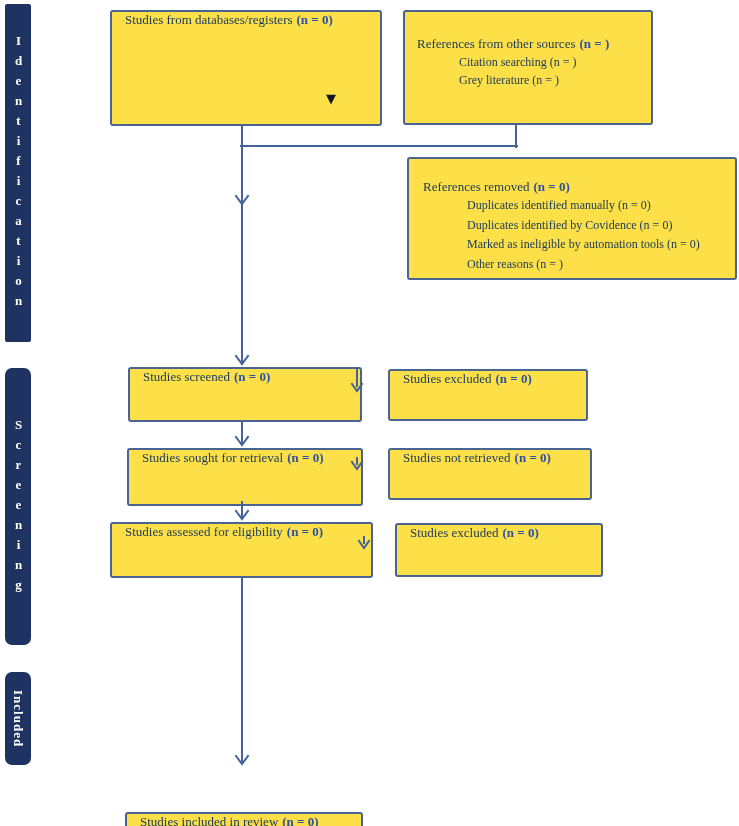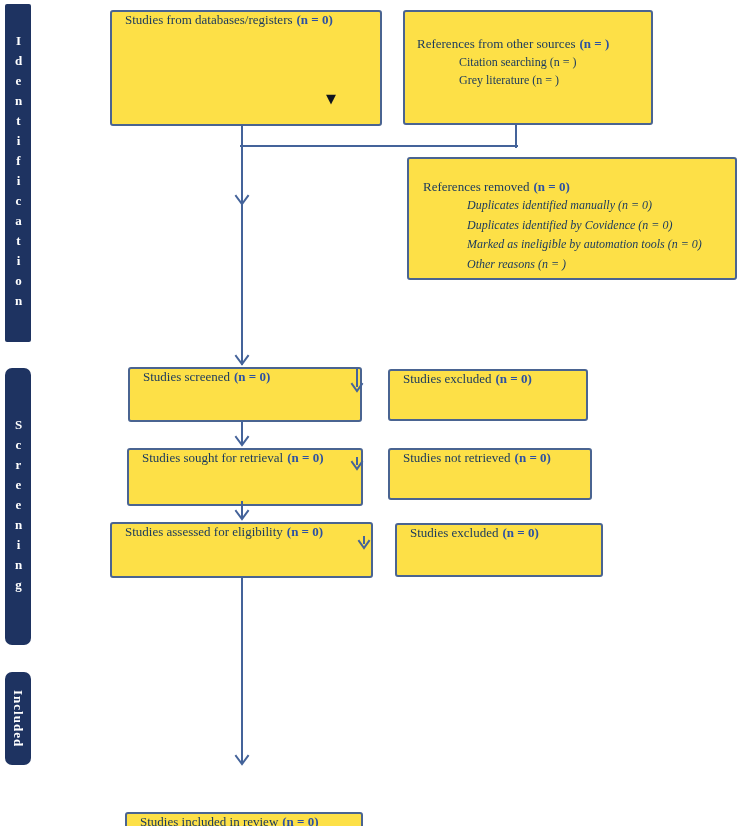--- a/index.html
+++ b/index.html
@@ -31,21 +31,21 @@
   .box{
     position:absolute;background:#fde047;border:2px solid var(--box-border);
     border-radius:3px;box-sizing:border-box;font-size:13px;line-height:1.25;
   }
   .box.single{display:flex;padding-left:13px;padding-right:6px;}
   .line{margin:0;}
   .count{font-weight:bold;color:var(--count-blue);margin-left:4px;}
   .subitems{margin:1px 0 0 42px;padding:0;list-style:none;font-size:12px;line-height:1.5;}
   .box.multi{padding:24px 8px 0 12px;}
   #box-references-removed{padding:20px 8px 0 14px;}
-  #box-references-removed .subitems{line-height:1.62;margin-left:44px;font-style:italic;}
+  #box-references-removed .subitems{line-height:1.62;margin-left:44px;}
   .triangle{
     position:absolute;left:214px;top:80px;font-size:13px;color:var(--triangle);
     font-family:"DejaVu Sans",sans-serif;cursor:pointer;line-height:1;
   }
   
   .overlay{position:absolute;left:0;top:0;pointer-events:none;z-index:5;}
 </style>
 </head>
 <body>
 

